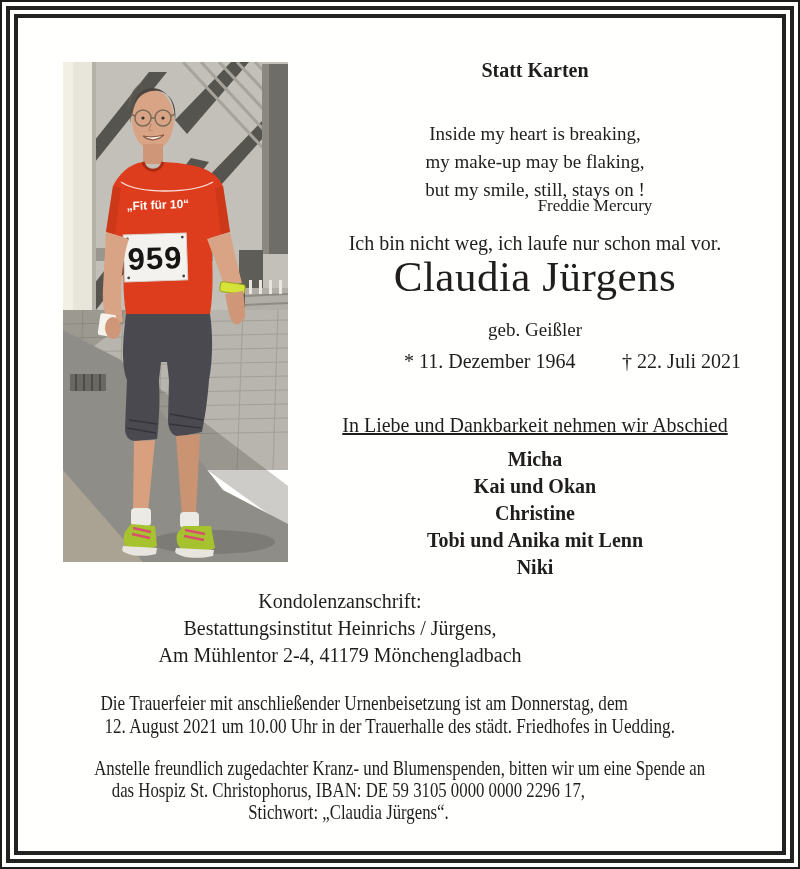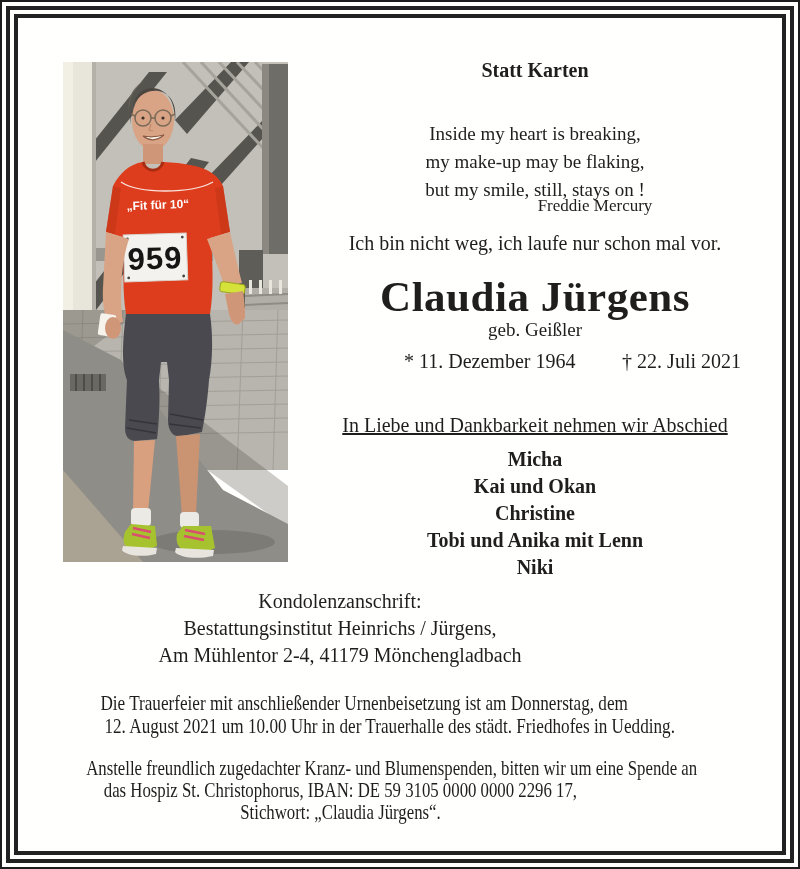--- a/index.html
+++ b/index.html
@@ -14,31 +14,31 @@
 
   .photo{position:absolute;left:63px;top:62px;width:225px;height:500px;}
   .photo svg{display:block;}
 
   .rcol{position:absolute;left:300px;width:470px;text-align:center;}
   .statt{top:59px;font-size:20px;font-weight:bold;}
   .quote{top:120px;font-size:19px;line-height:28px;}
   .attrib{top:196px;font-size:17px;}
   .attrib span{display:inline-block;transform:translateX(60px);}
   .motto{top:232px;font-size:20px;}
-  .bigname{top:272px;font-size:43px;font-weight:bold;letter-spacing:.5px;}
+  .bigname{top:252px;font-size:43px;font-weight:normal;letter-spacing:.5px;}
   .gebname{top:319px;font-size:19px;}
   .dates{position:absolute;left:368px;top:350px;width:337px;display:flex;
          justify-content:space-between;font-size:20px;margin-left:36px;}
   .farewell{top:414px;font-size:20px;text-decoration:underline;}
   .mourners{top:446px;font-size:20px;font-weight:bold;line-height:27px;}
 
   .center-block{position:absolute;left:0;width:680px;text-align:center;}
   .condolence{top:588px;font-size:20px;line-height:27px;}
   .funeral{top:691px;font-size:22px;line-height:23px;padding-left:24px;}
-  .donation{top:757px;font-size:21.5px;line-height:22px;}
+  .donation{top:757px;font-size:21.5px;line-height:22px;padding-left:8px;}
   .cond{display:inline-block;transform:scaleX(.78);transform-origin:50% 50%;white-space:nowrap;}
 </style>
 </head>
 <body>
 
 <div class="page">
   <div class="f1"></div>
   <div class="f2"></div>
   <div class="f3"></div>
 

